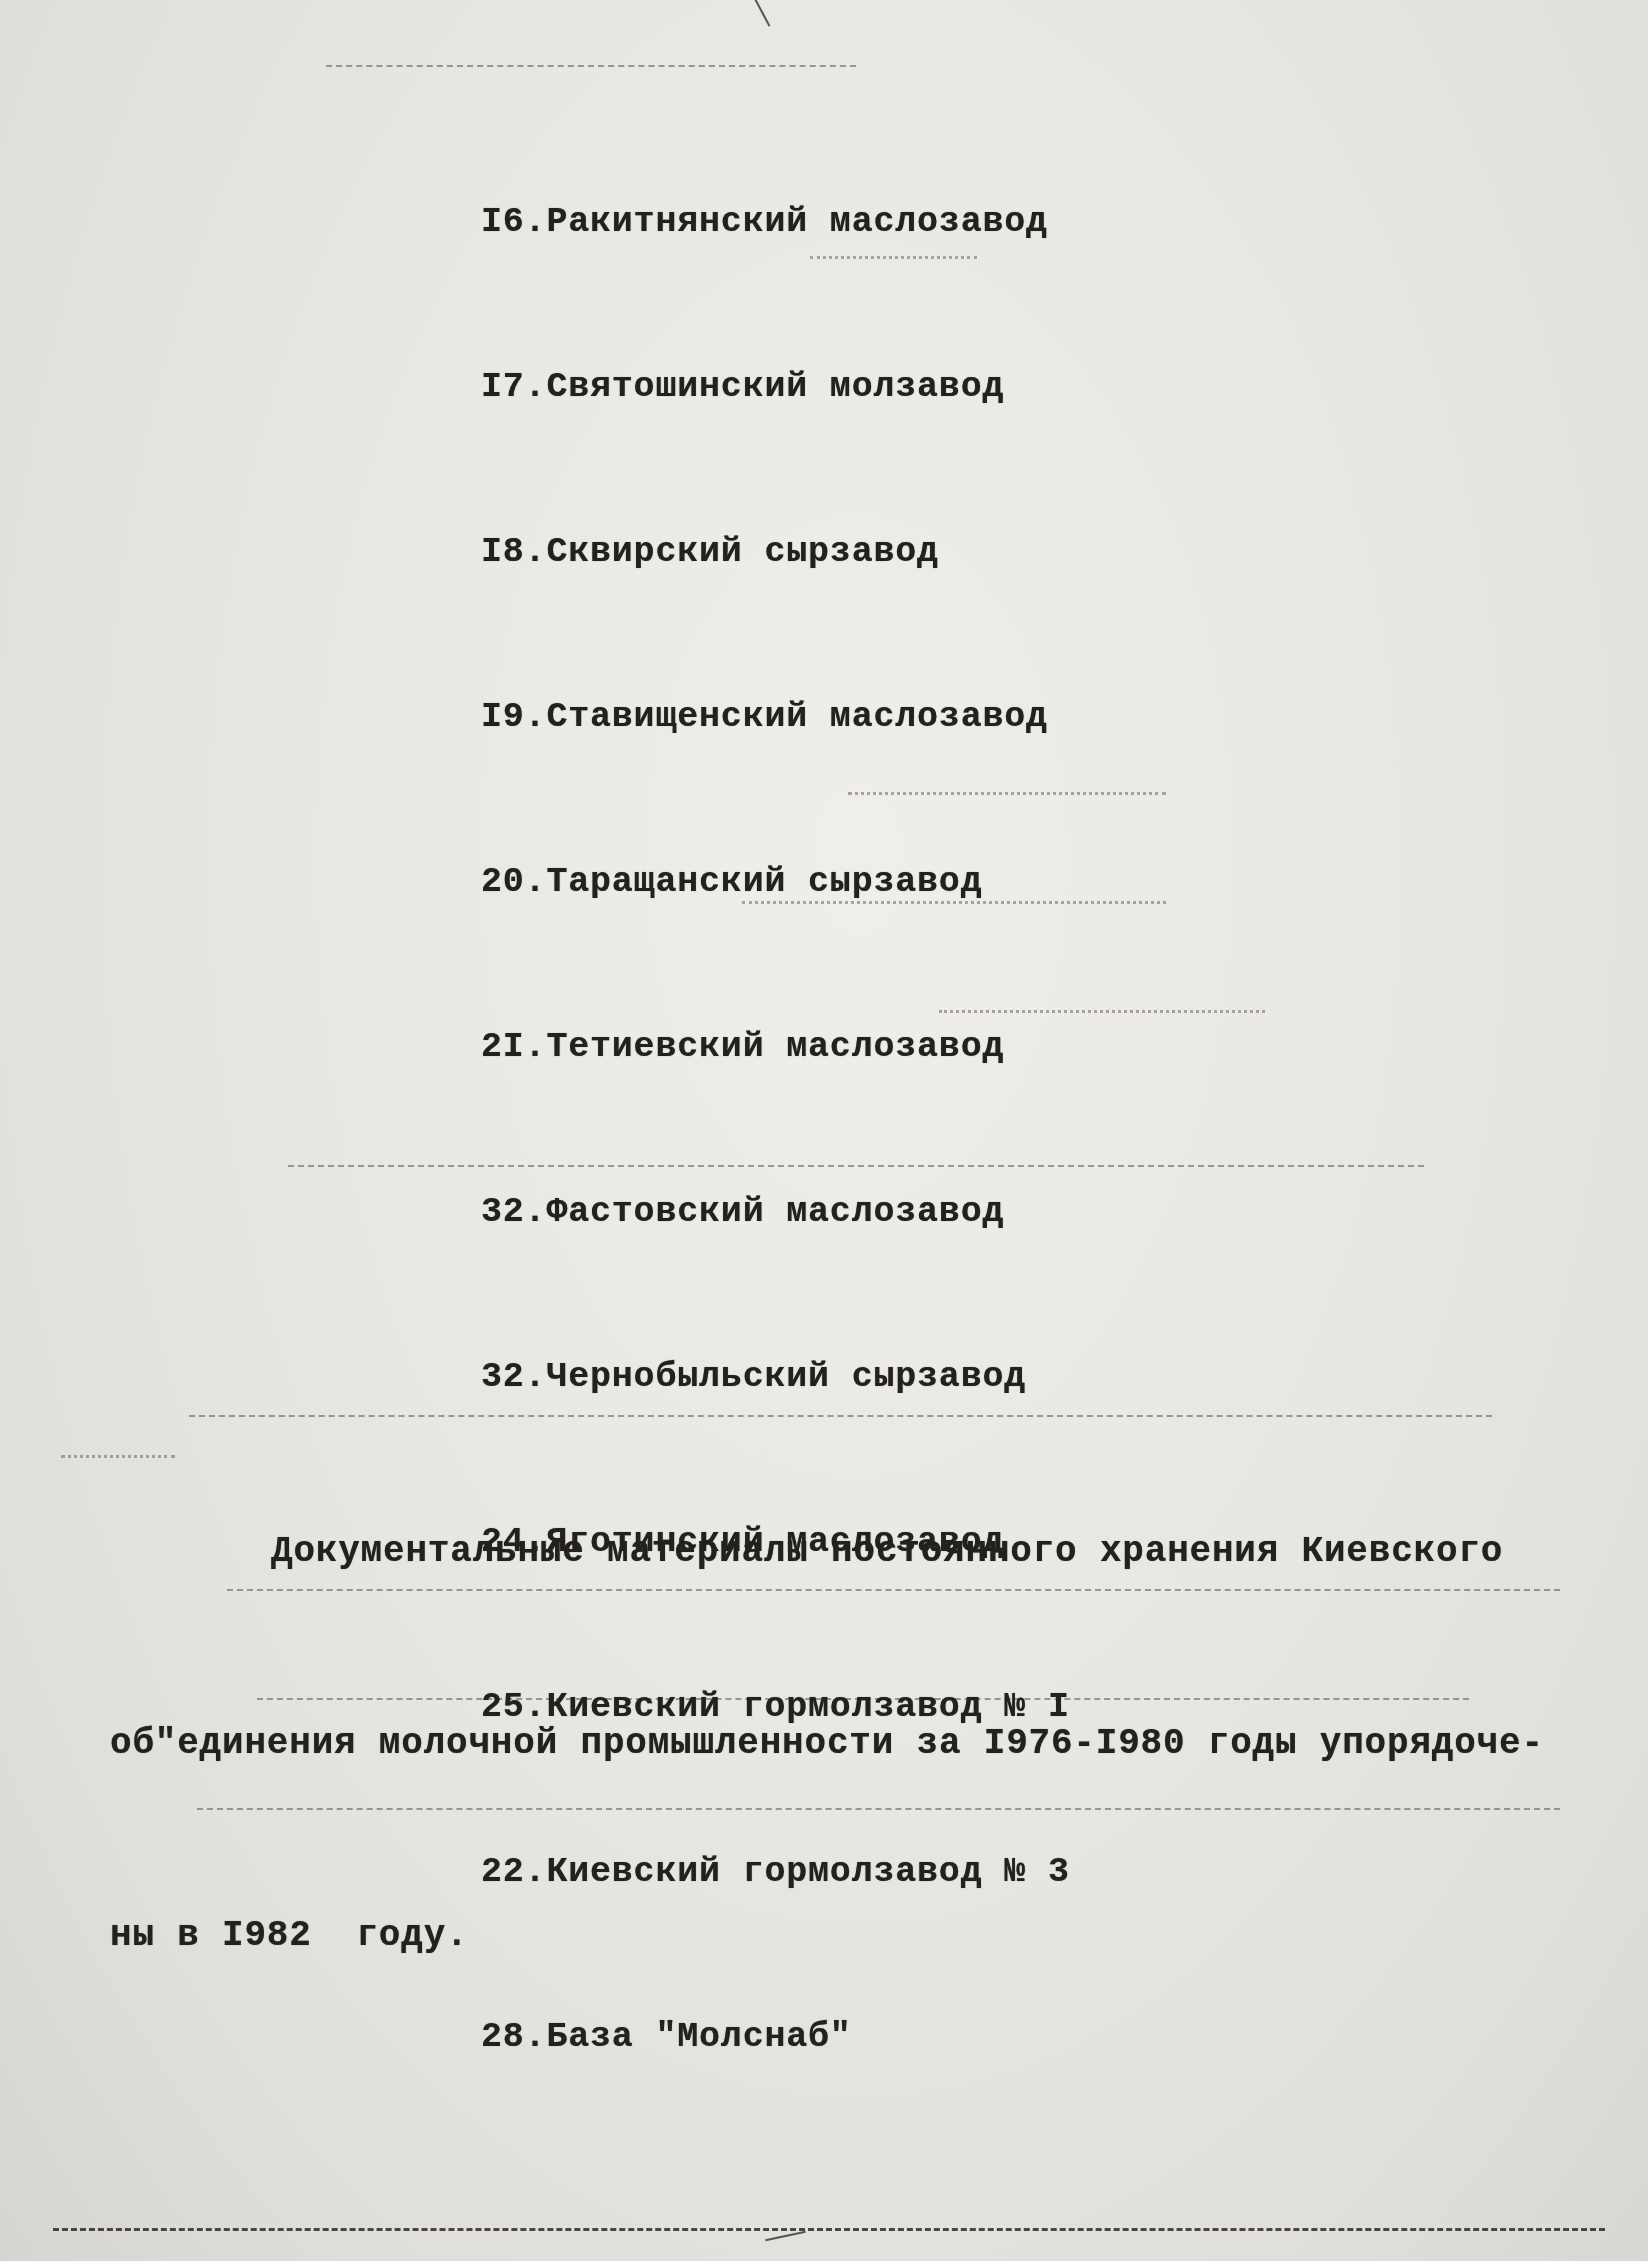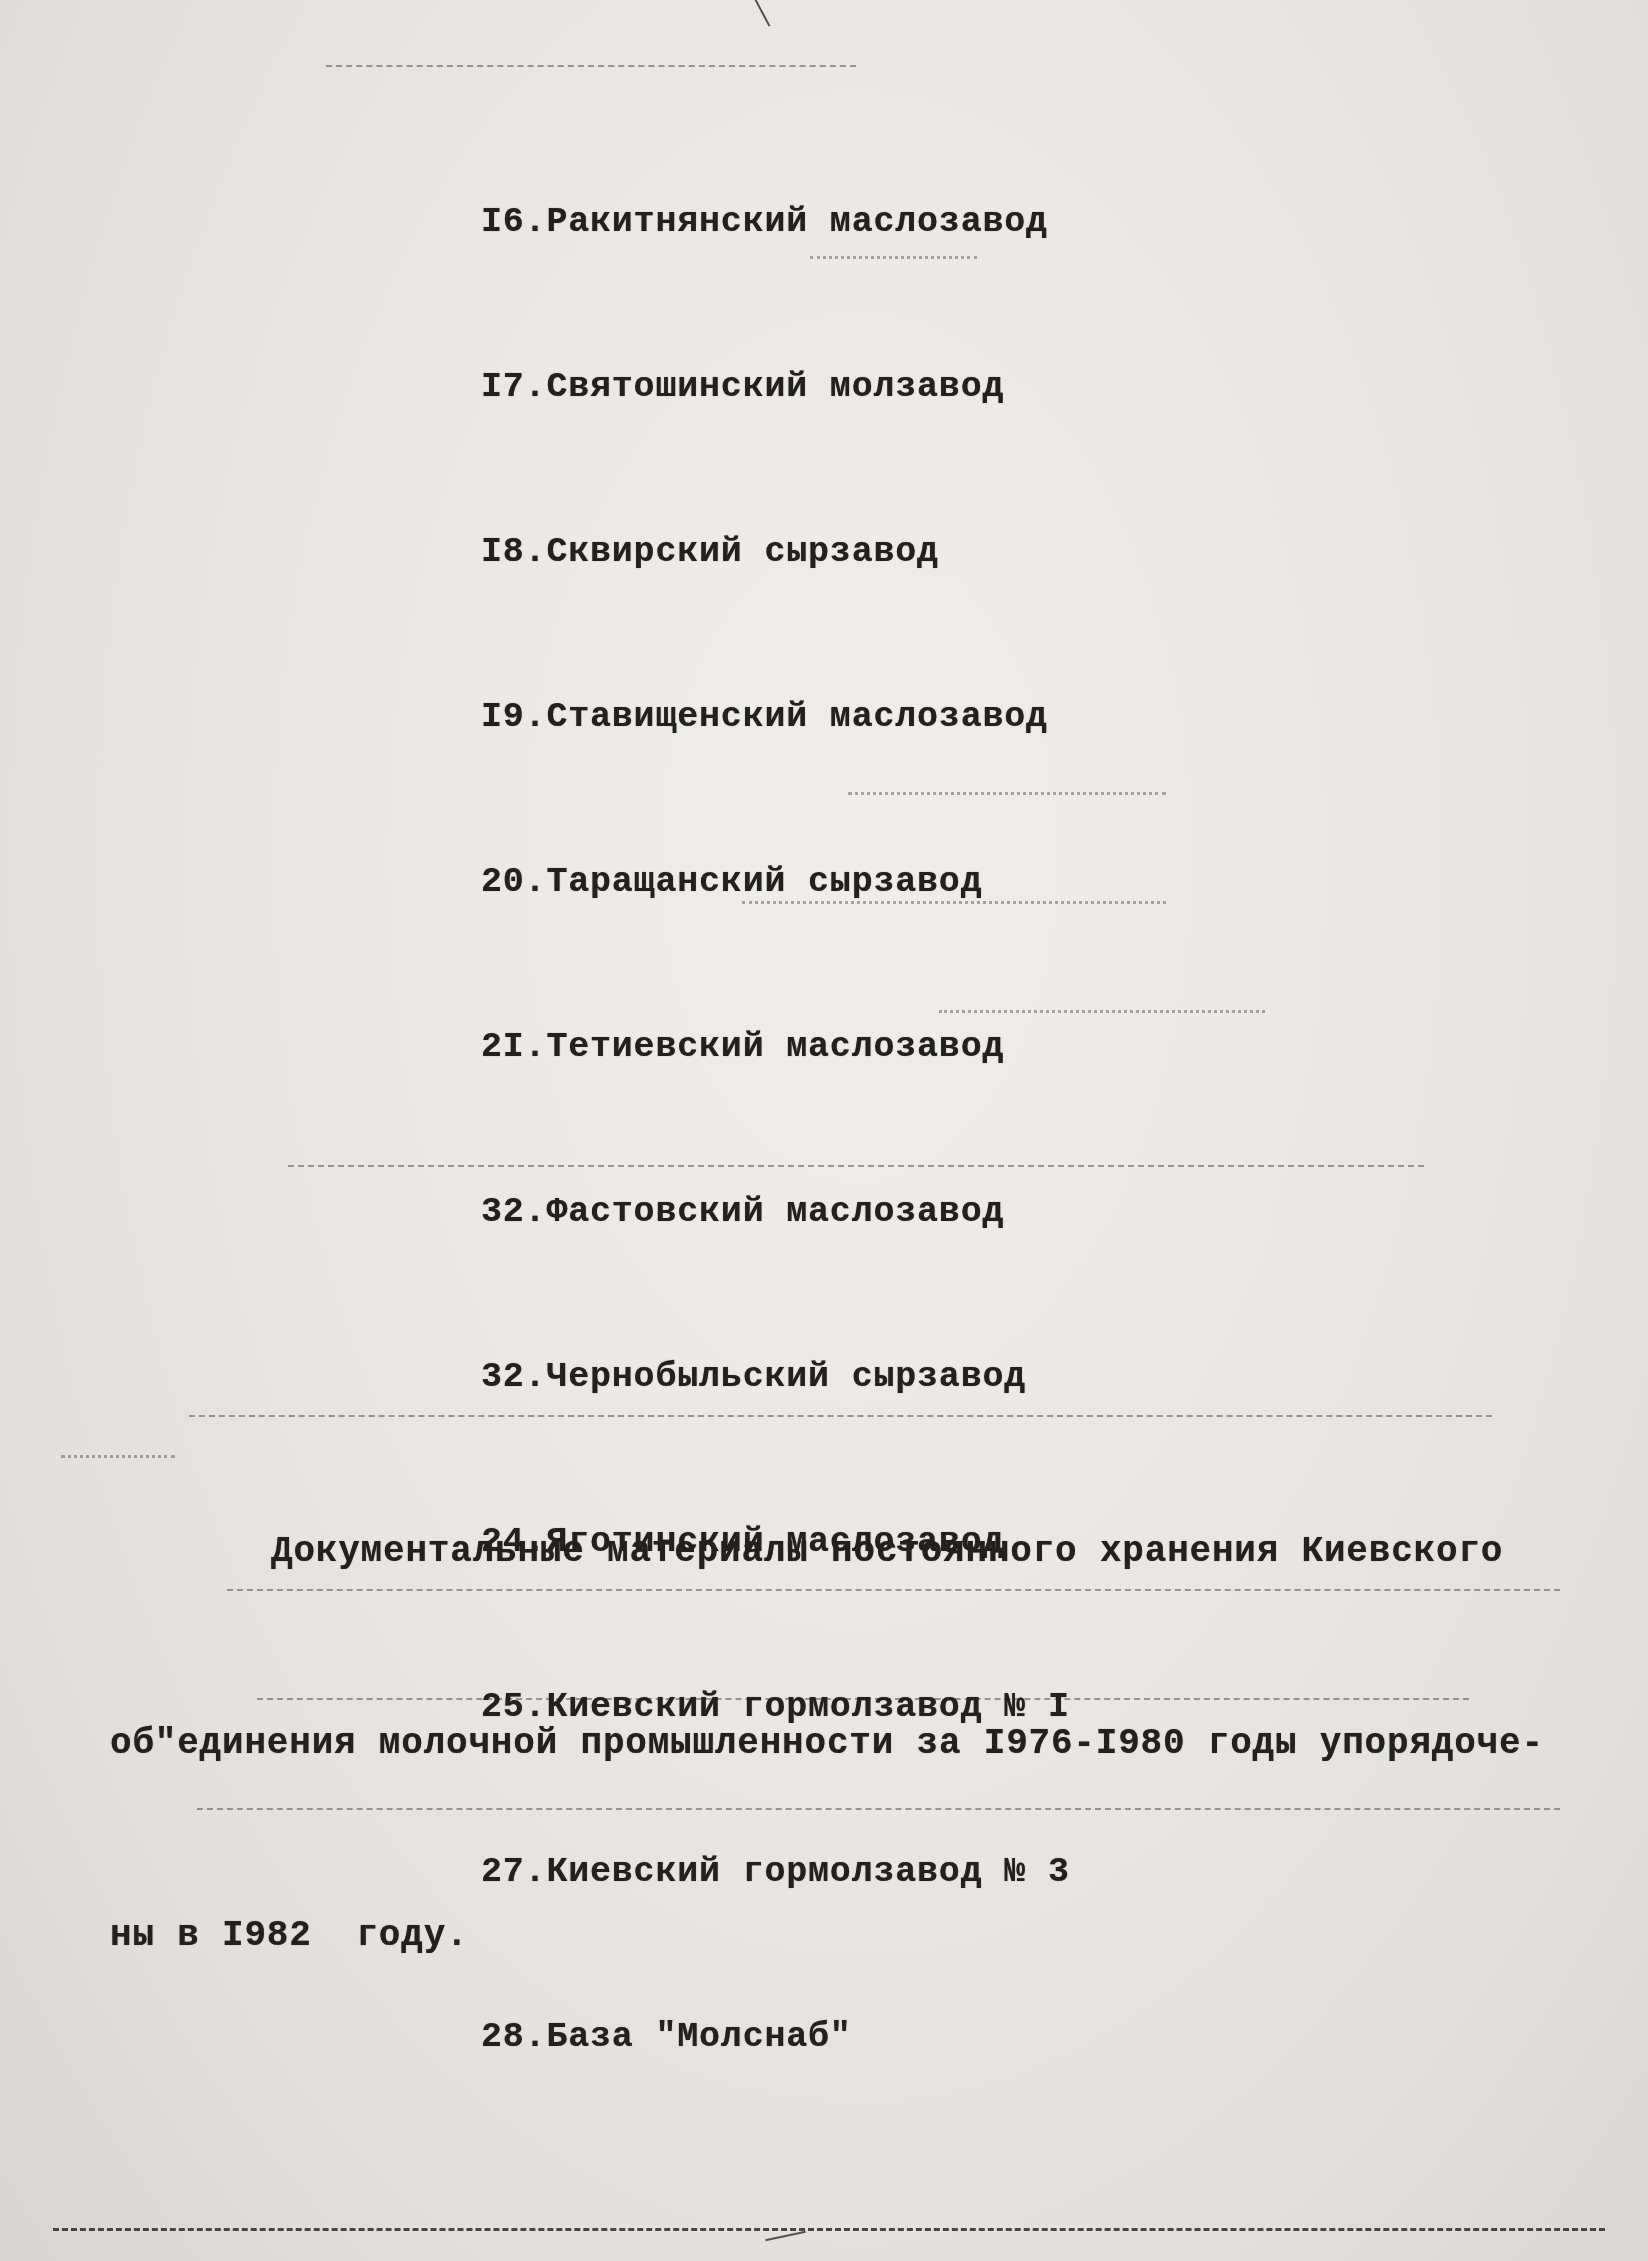--- a/index.html
+++ b/index.html
@@ -82,21 +82,21 @@
     <div class="li"><span>I6.Ракитнянский маслозавод</span></div>
     <div class="li"><span>I7.Святошинский молзавод</span></div>
     <div class="li"><span>I8.Сквирский сырзавод</span></div>
     <div class="li"><span>I9.Ставищенский маслозавод</span></div>
     <div class="li"><span>20.Таращанский сырзавод</span></div>
     <div class="li"><span>2I.Тетиевский маслозавод</span></div>
     <div class="li"><span>32.Фастовский маслозавод</span></div>
     <div class="li"><span>32.Чернобыльский сырзавод</span></div>
     <div class="li"><span>24.Яготинский маслозавод</span></div>
     <div class="li"><span>25.Киевский гормолзавод № I</span></div>
-    <div class="li"><span>27.Киевский гормолзавод № 3</span></div>
+    <div class="li"><span>22.Киевский гормолзавод № 3</span></div>
     <div class="li"><span>28.База "Молснаб"</span></div>
     
     
     
     
   </div>
 
   <div class="paras">
 
     <div class="para">

